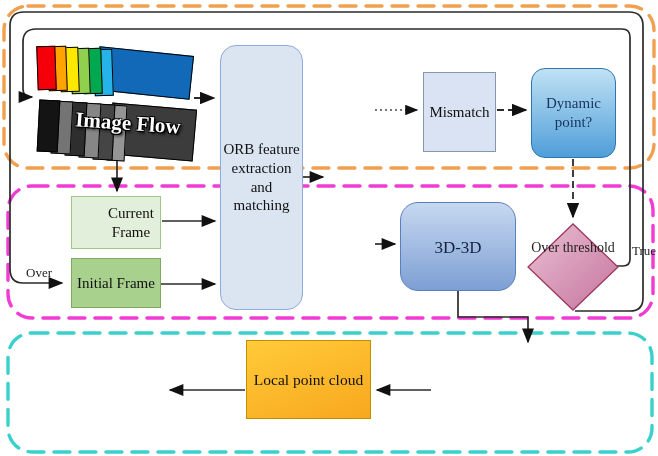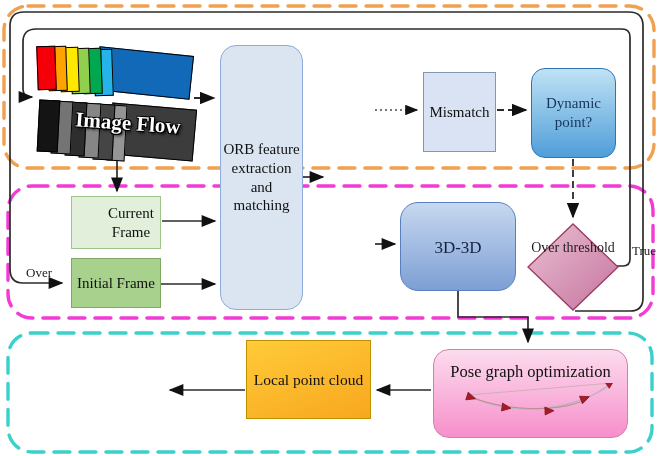--- a/index.html
+++ b/index.html
@@ -142,33 +142,17 @@
 
   <div class="node node-initial">
     <span>Initial Frame</span>
   </div>
 
 
   <div class="node node-local">
     <span>Local point cloud</span>
   </div>
 
-  <div class="node node-pose">
-    <span>Pose graph optimization</span>
-    <svg width="195" height="50" viewBox="0 0 195 50">
-      <path d="M 34 11 C 70 32 140 34 180 -2" fill="none" stroke="#c0a8b0" stroke-width="1"></path>
-      <path d="M 36 13 C 85 38 150 22 178 2" fill="none" stroke="#b9b9c9" stroke-width="1"></path>
-      <path d="M 36 12 L 179 0" fill="none" stroke="#c7b0b6" stroke-width="0.9"></path>
-      <path d="M 37 14 C 80 30 130 28 152 17" fill="none" stroke="#b88" stroke-width="0.9"></path>
-      <g fill="#a81c26" stroke="#7a1018" stroke-width="0.7">
-        <polygon points="0,-4 9,0 0,4" transform="translate(34,13) rotate(18)"></polygon>
-        <polygon points="0,-4 9,0 0,4" transform="translate(69,24) rotate(8)"></polygon>
-        <polygon points="0,-4 9,0 0,4" transform="translate(112,28) rotate(-2)"></polygon>
-        <polygon points="0,-4 9,0 0,4" transform="translate(148,17) rotate(-22)"></polygon>
-        <polygon points="0,-4 9,0 0,4" transform="translate(174,2) rotate(-35)"></polygon>
-      </g>
-    </svg>
-  </div>
 
   <div class="edge-label lbl-true">True</div>
   <div class="edge-label lbl-false">Over</div>
 
 </div>
 
 </body></html>

